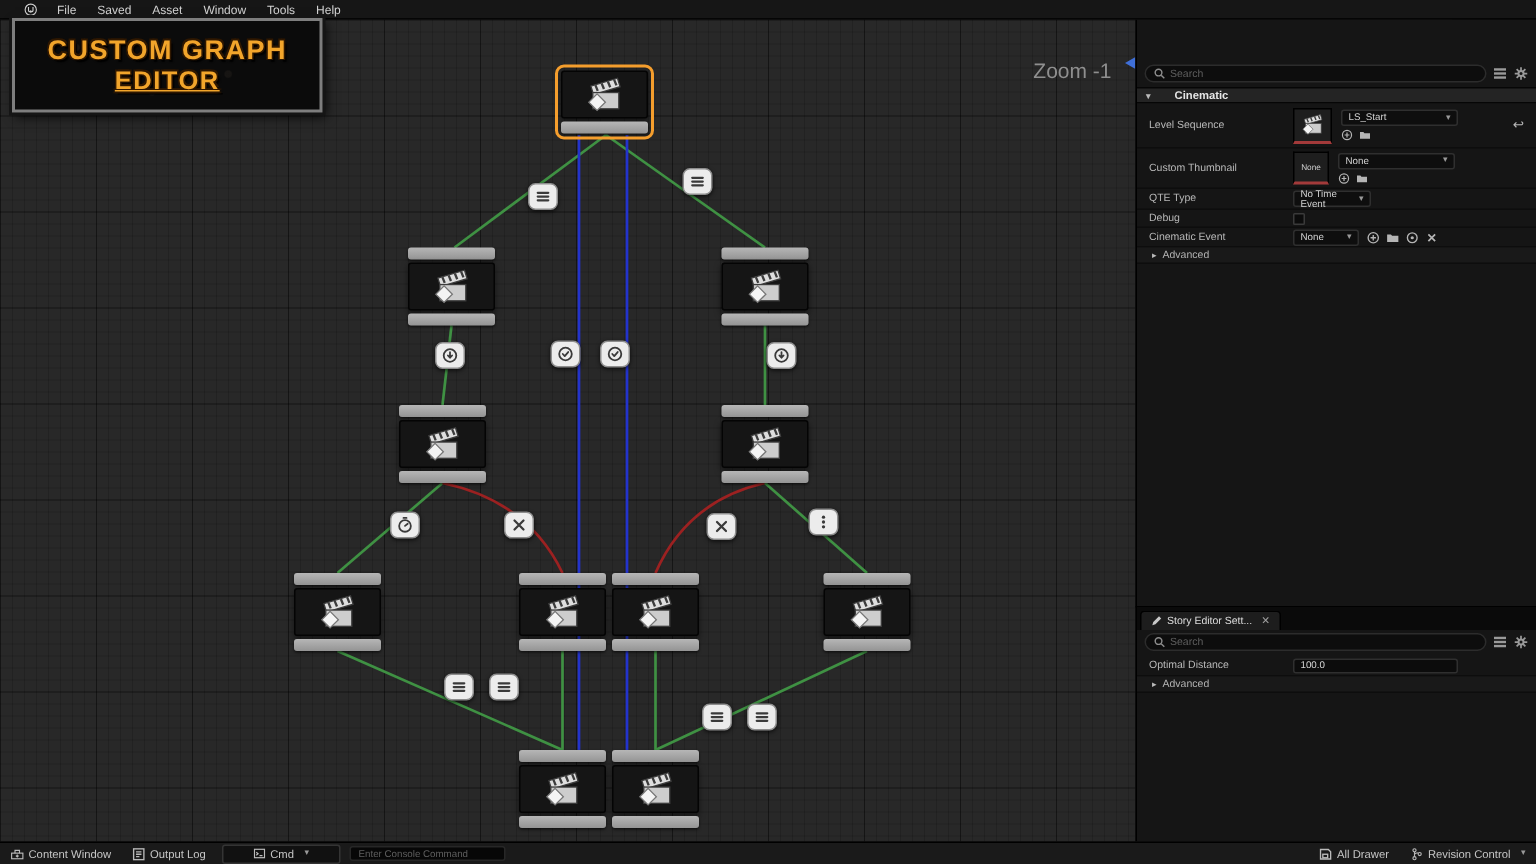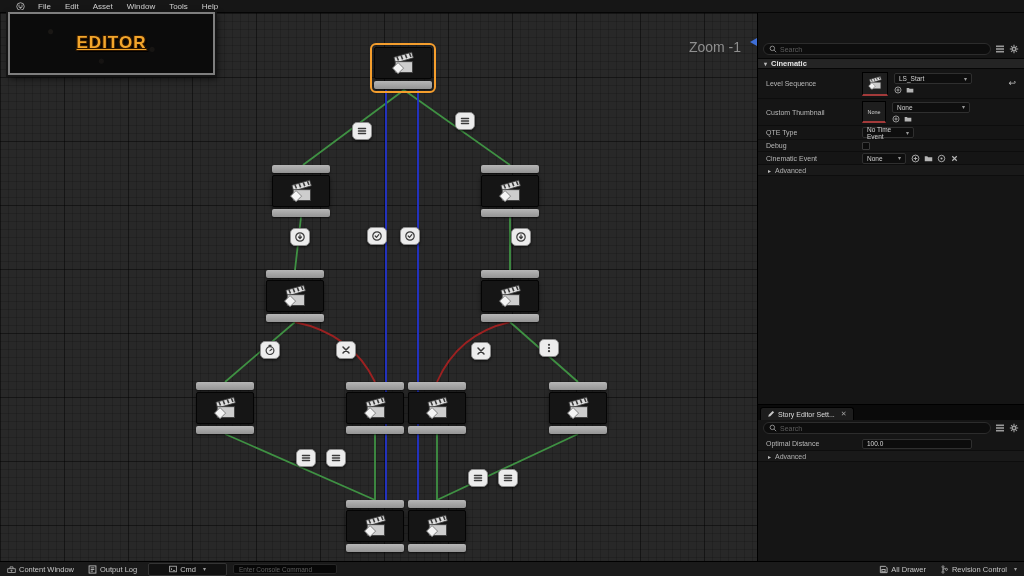--- a/index.html
+++ b/index.html
@@ -62,21 +62,21 @@
 
   .search-row{display:flex;align-items:center;gap:4px;padding:2px 5px 3px 5px;}
   .searchbox{flex:1;display:flex;align-items:center;gap:3px;background:#0d0d0d;
     border:1px solid #2c2c2c;border-radius:8px;height:12px;padding:0 5px;}
   .searchbox input{flex:1;min-width:0;background:transparent;border:0;outline:0;color:#ccc;
     font-size:7px;font-family:inherit;}
   input::placeholder{color:#5e5e5e;}
   .icon-btn{display:flex;}
   .icon-btn svg{width:10px;height:10px;display:block;}
 
-  .sect{display:flex;align-items:center;gap:4px;background:#242424;border-top:1px solid #060606;
+  .sect{display:flex;align-items:center;gap:16px;background:#242424;border-top:1px solid #060606;
     border-bottom:1px solid #060606;height:11px;padding:0 6px;font-size:7.5px;font-weight:bold;color:#e6e6e6;}
   .tri{font-size:6px;color:#bbb;}
 
   .prow{display:flex;align-items:center;padding:3px 8px;border-bottom:1px solid #0d0d0d;}
   .plabel{width:96px;flex-shrink:0;font-size:7px;color:#b8b8b8;}
   .ctrlcol{display:flex;flex-direction:column;}
   .dropdown{display:flex;align-items:center;justify-content:space-between;background:#0e0e0e;
     border:1px solid #2f2f2f;border-radius:2px;height:11px;padding:0 4px;font-size:6.5px;color:#d2d2d2;}
   .dd-76{width:78px;} .dd-52{width:52px;} .dd-44{width:44px;}
   .chev{font-size:6px;color:#9a9a9a;margin-left:4px;line-height:1;}
@@ -118,21 +118,21 @@
 <div class="app">
 
   <div class="menubar">
     <span class="ue-logo">
       <svg width="9" height="9" viewBox="0 0 12 12">
           <circle cx="6" cy="6" r="5" fill="none" stroke="#cfcfcf" stroke-width="1"></circle>
           <path d="M4 3.5v3.2c0 1.6 4 1.6 4 0V3.5M6 6.5v2.2" stroke="#cfcfcf" stroke-width="1" fill="none"></path>
         </svg>
     </span>
     <span class="menu-item">File</span>
-    <span class="menu-item">Edit</span>
+    <span class="menu-item">Saved</span>
     <span class="menu-item">Asset</span>
     <span class="menu-item">Window</span>
     <span class="menu-item">Tools</span>
     <span class="menu-item">Help</span>
   </div>
 
   <div class="canvas">
     <svg id="edge-svg" width="757" height="548" viewBox="0 0 757 548">
         <line x1="404" y1="77" x2="303" y2="152" stroke="#3f9143" stroke-width="1.8"></line>
         <line x1="404" y1="77" x2="510" y2="152" stroke="#3f9143" stroke-width="1.8"></line>
@@ -369,20 +369,21 @@
               <path d="M2.5 3.5h7M2.5 6h7M2.5 8.5h7"></path>
             </g>
           </svg>
         </div>
       </div>
     <div class="zoom-label">Zoom -1</div>
     <div class="corner-marker"></div>
   </div>
 
   <div class="logo-banner">
+    <div class="logo-l1">CUSTOM GRAPH</div>
     <div class="logo-l2">EDITOR</div>
   </div>
 
   <div class="panel details">
     <div class="search-row">
       <div class="searchbox">
         <svg viewBox="0 0 10 10" width="8" height="8">
             <circle cx="4.2" cy="4.2" r="2.8" fill="none" stroke="#8d8d8d" stroke-width="1.2"></circle>
             <line x1="6.4" y1="6.4" x2="9" y2="9" stroke="#8d8d8d" stroke-width="1.2"></line>
           </svg>

